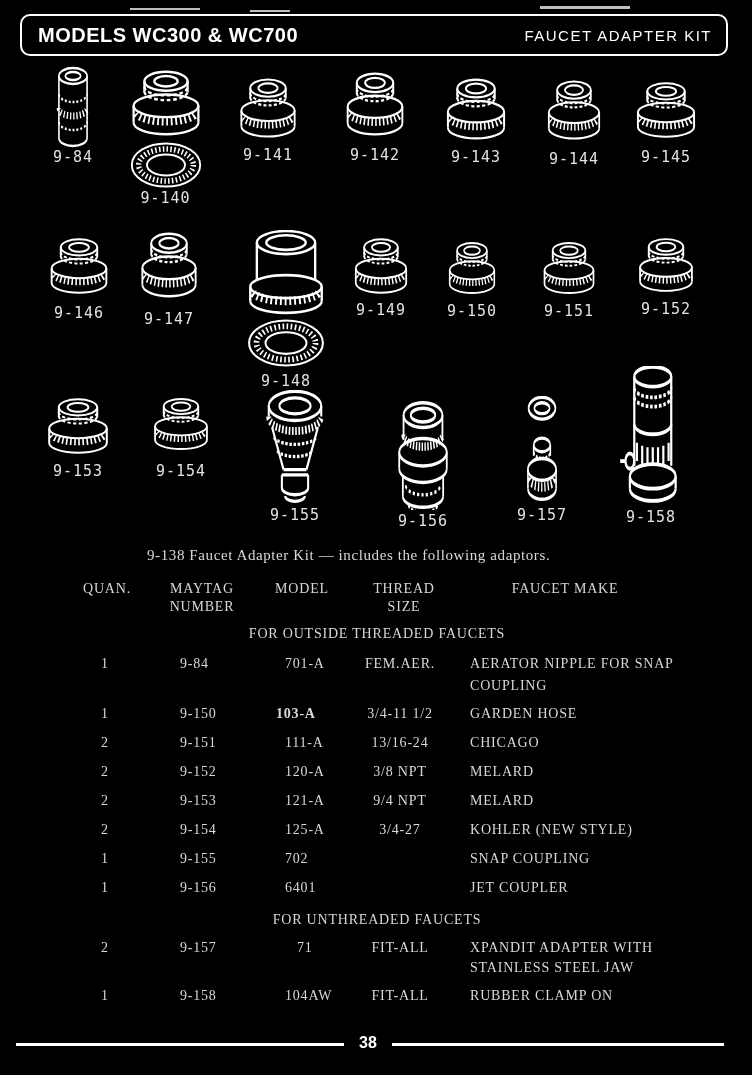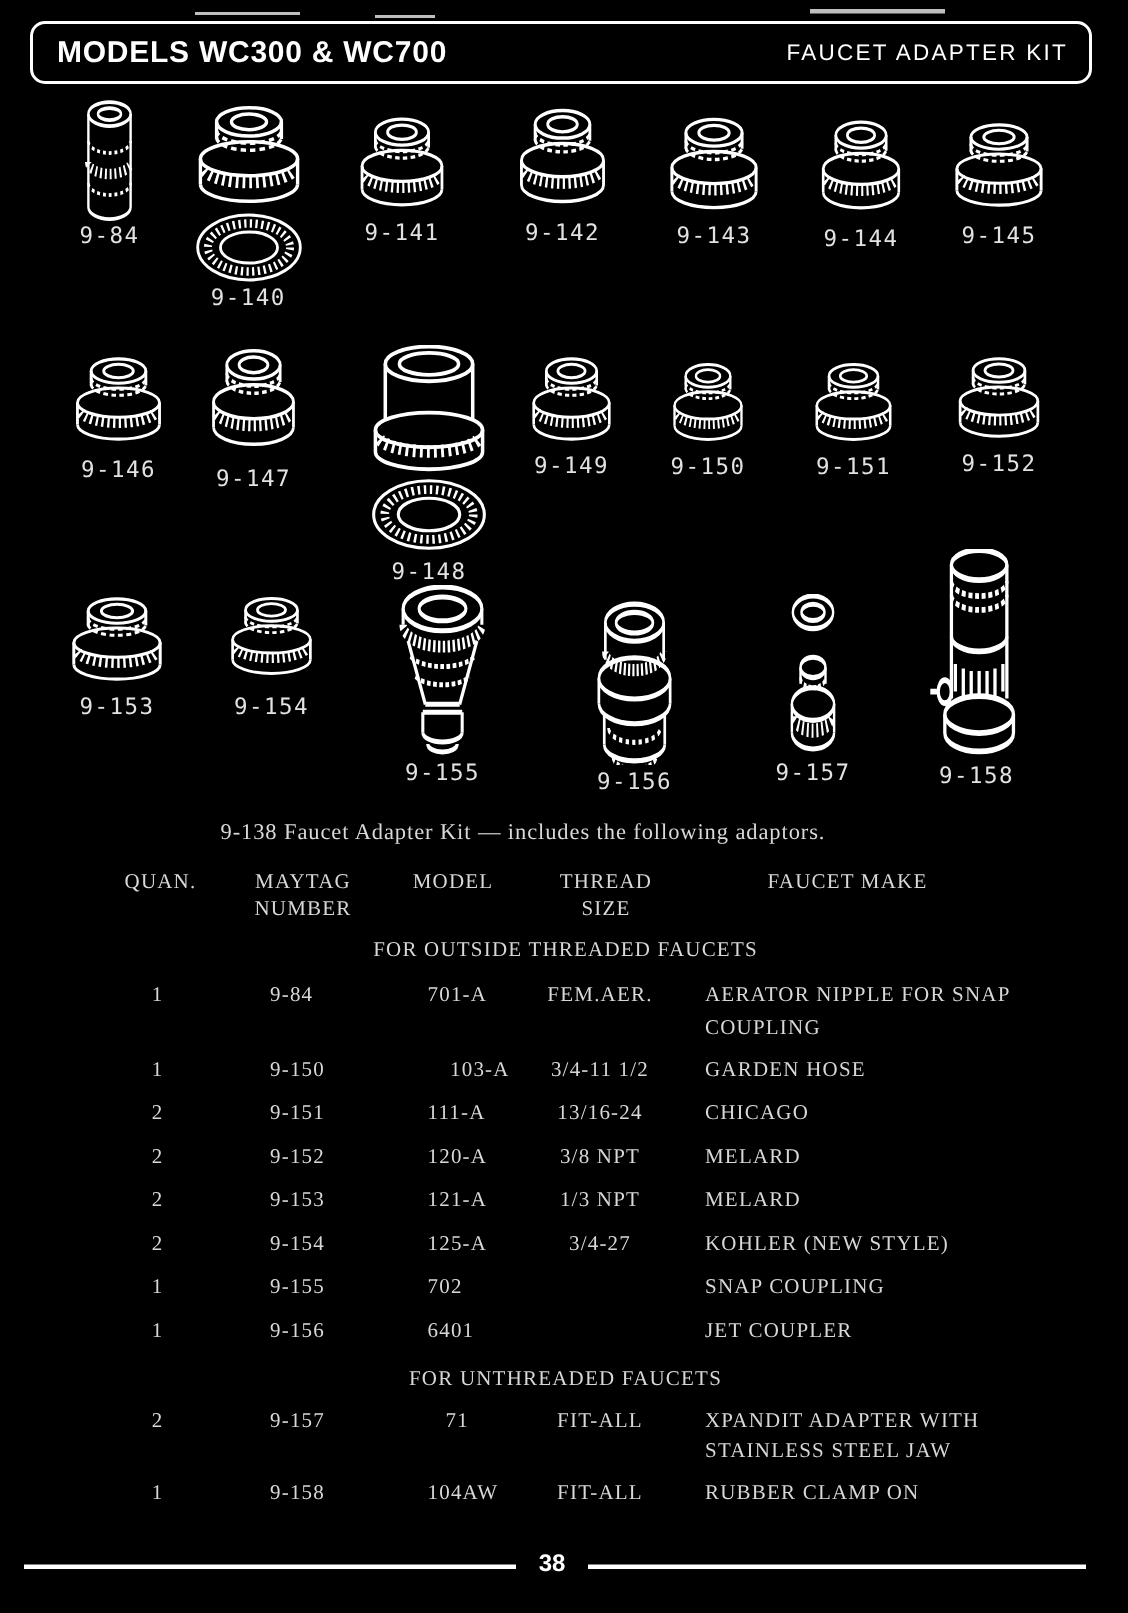--- a/index.html
+++ b/index.html
@@ -275,21 +275,21 @@
     <div class="cell c-center" style="left:85px;top:656px;width:40px;">1</div>
     <div class="cell" style="left:180px;top:656px;">9-84</div>
     <div class="cell" style="left:285px;top:656px;">701-A</div>
     <div class="cell c-center" style="left:340px;top:656px;width:120px;">FEM.AER.</div>
     <div class="cell" style="left:470px;top:656px;">AERATOR NIPPLE FOR SNAP</div>
     <div class="cell" style="left:470px;top:678px;">COUPLING</div>
   </div>
   <div>
     <div class="cell c-center" style="left:85px;top:706px;width:40px;">1</div>
     <div class="cell" style="left:180px;top:706px;">9-150</div>
-    <div class="cell" style="left:300px;top:706px;">103-A</div>
+    <div class="cell" style="left:276px;top:706px;font-weight:bold;">103-A</div>
     <div class="cell c-center" style="left:340px;top:706px;width:120px;">3/4-11 1/2</div>
     <div class="cell" style="left:470px;top:706px;">GARDEN HOSE</div>
   </div>
   <div>
     <div class="cell c-center" style="left:85px;top:735px;width:40px;">2</div>
     <div class="cell" style="left:180px;top:735px;">9-151</div>
     <div class="cell" style="left:285px;top:735px;">111-A</div>
     <div class="cell c-center" style="left:340px;top:735px;width:120px;">13/16-24</div>
     <div class="cell" style="left:470px;top:735px;">CHICAGO</div>
   </div>
@@ -297,21 +297,21 @@
     <div class="cell c-center" style="left:85px;top:764px;width:40px;">2</div>
     <div class="cell" style="left:180px;top:764px;">9-152</div>
     <div class="cell" style="left:285px;top:764px;">120-A</div>
     <div class="cell c-center" style="left:340px;top:764px;width:120px;">3/8 NPT</div>
     <div class="cell" style="left:470px;top:764px;">MELARD</div>
   </div>
   <div>
     <div class="cell c-center" style="left:85px;top:793px;width:40px;">2</div>
     <div class="cell" style="left:180px;top:793px;">9-153</div>
     <div class="cell" style="left:285px;top:793px;">121-A</div>
-    <div class="cell c-center" style="left:340px;top:793px;width:120px;">1/3 NPT</div>
+    <div class="cell c-center" style="left:340px;top:793px;width:120px;">9/4 NPT</div>
     <div class="cell" style="left:470px;top:793px;">MELARD</div>
   </div>
   <div>
     <div class="cell c-center" style="left:85px;top:822px;width:40px;">2</div>
     <div class="cell" style="left:180px;top:822px;">9-154</div>
     <div class="cell" style="left:285px;top:822px;">125-A</div>
     <div class="cell c-center" style="left:340px;top:822px;width:120px;text-align:center;">3/4-27</div>
     <div class="cell" style="left:470px;top:822px;">KOHLER (NEW STYLE)</div>
   </div>
   <div>

